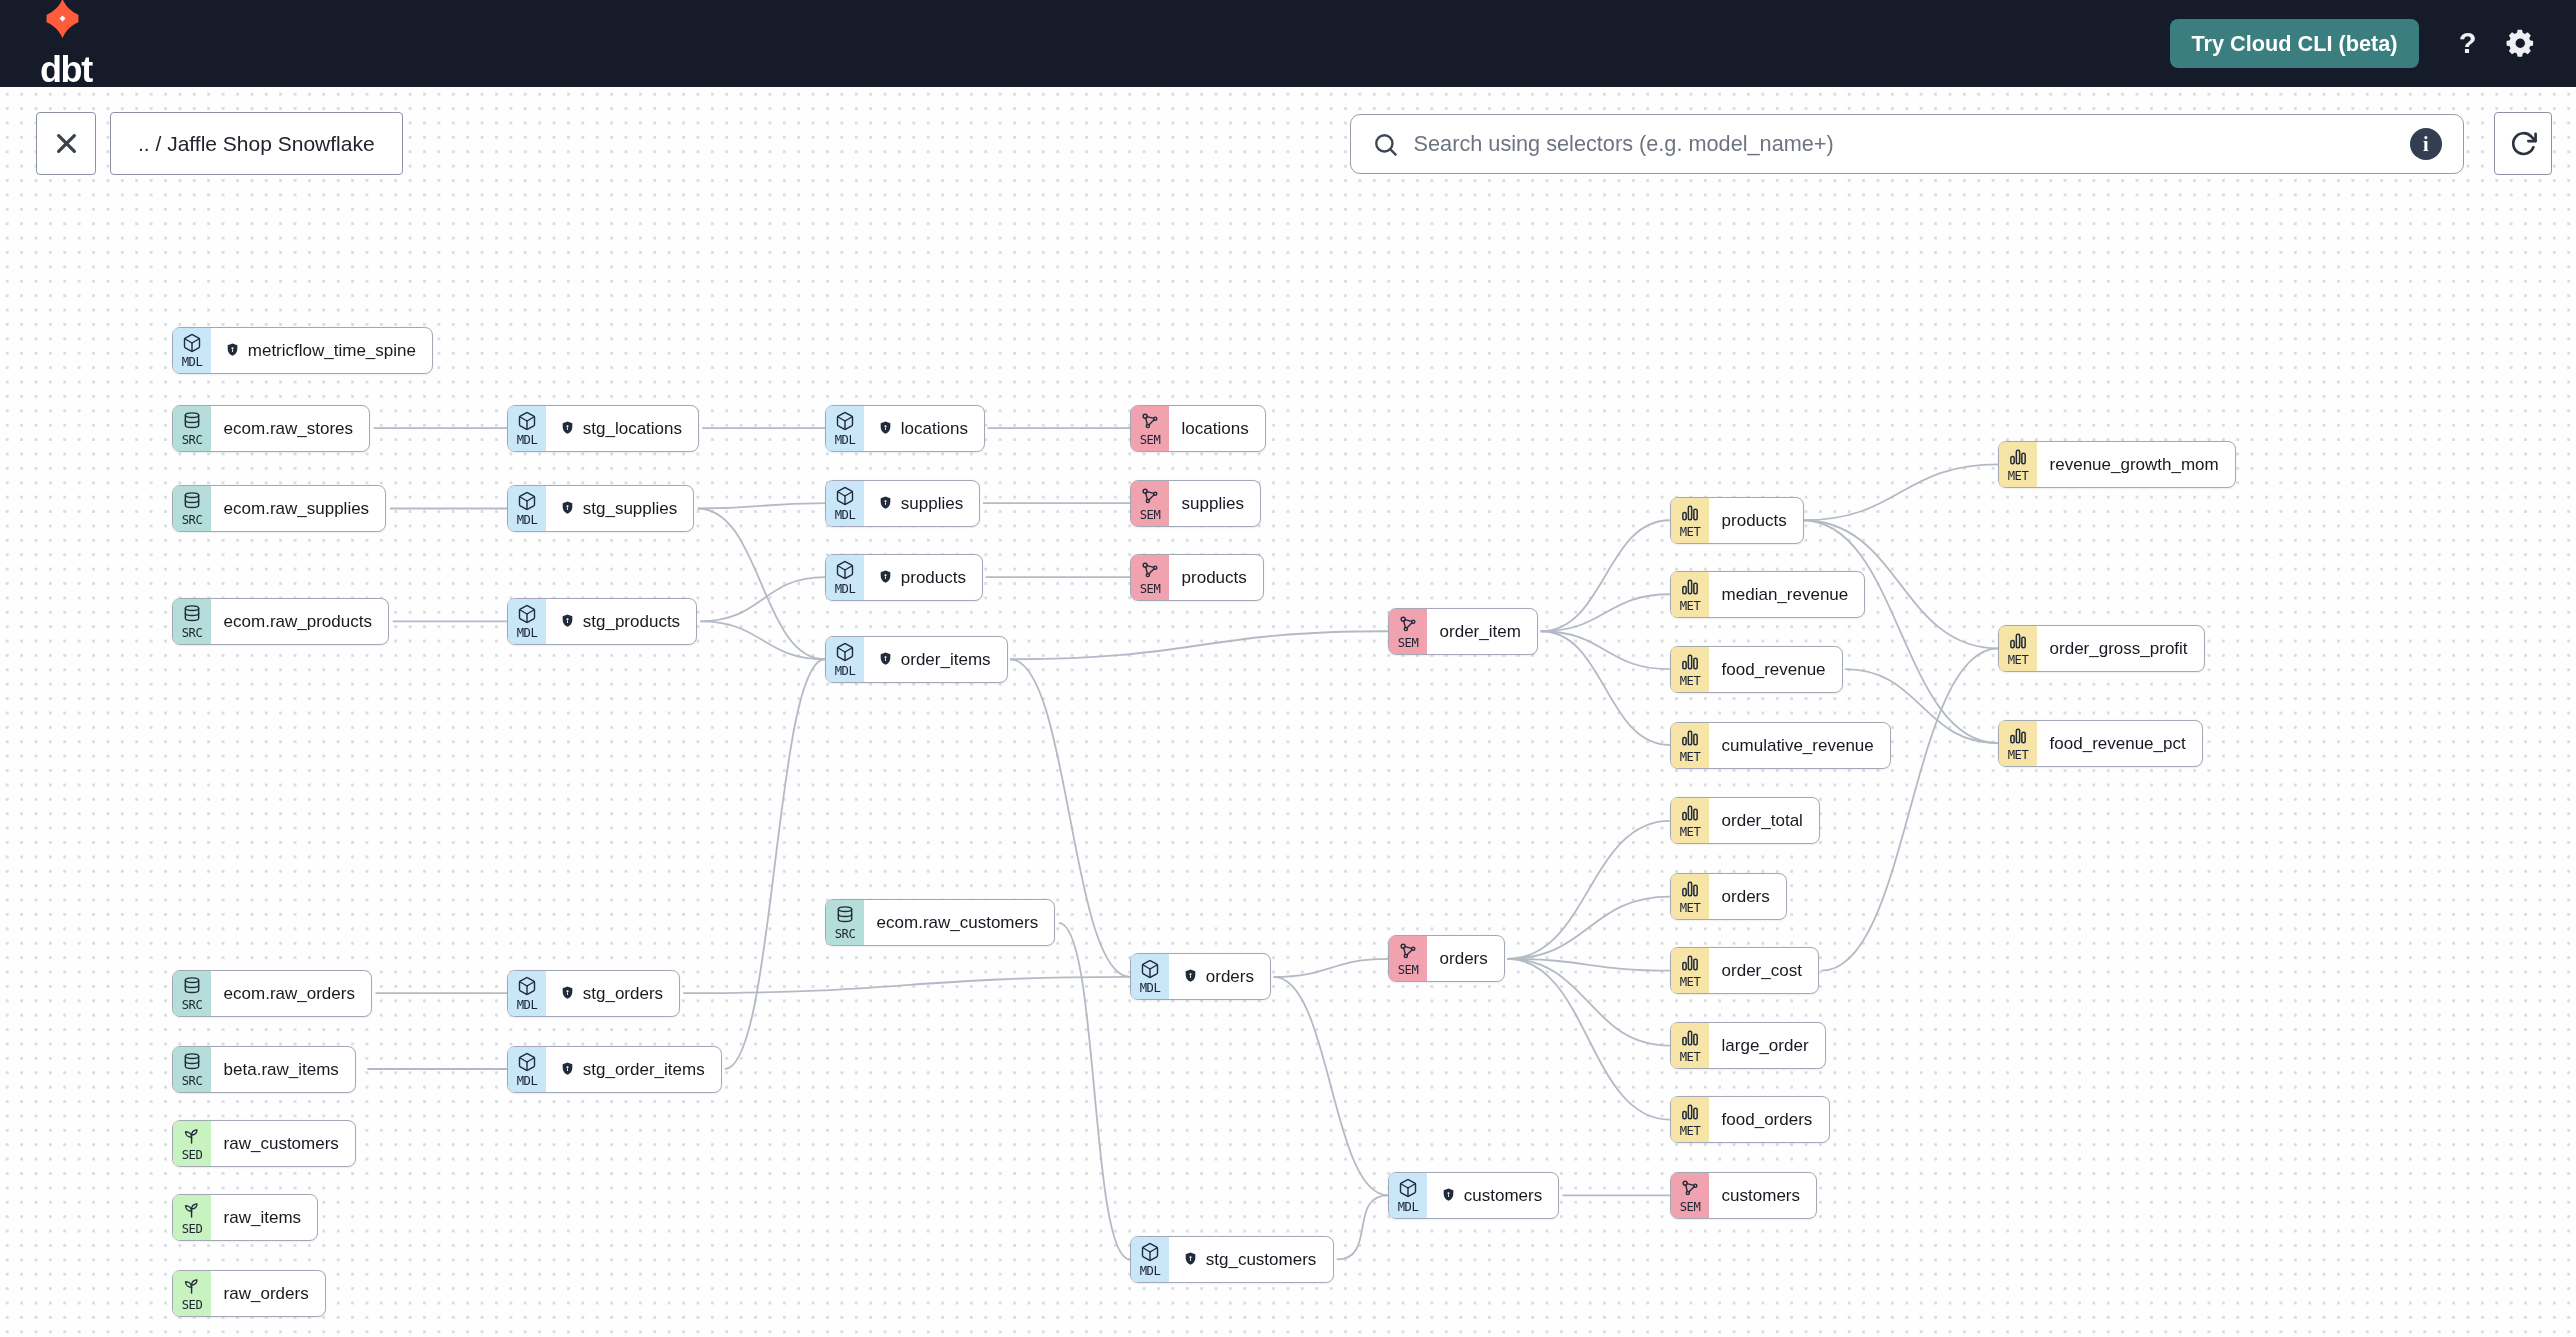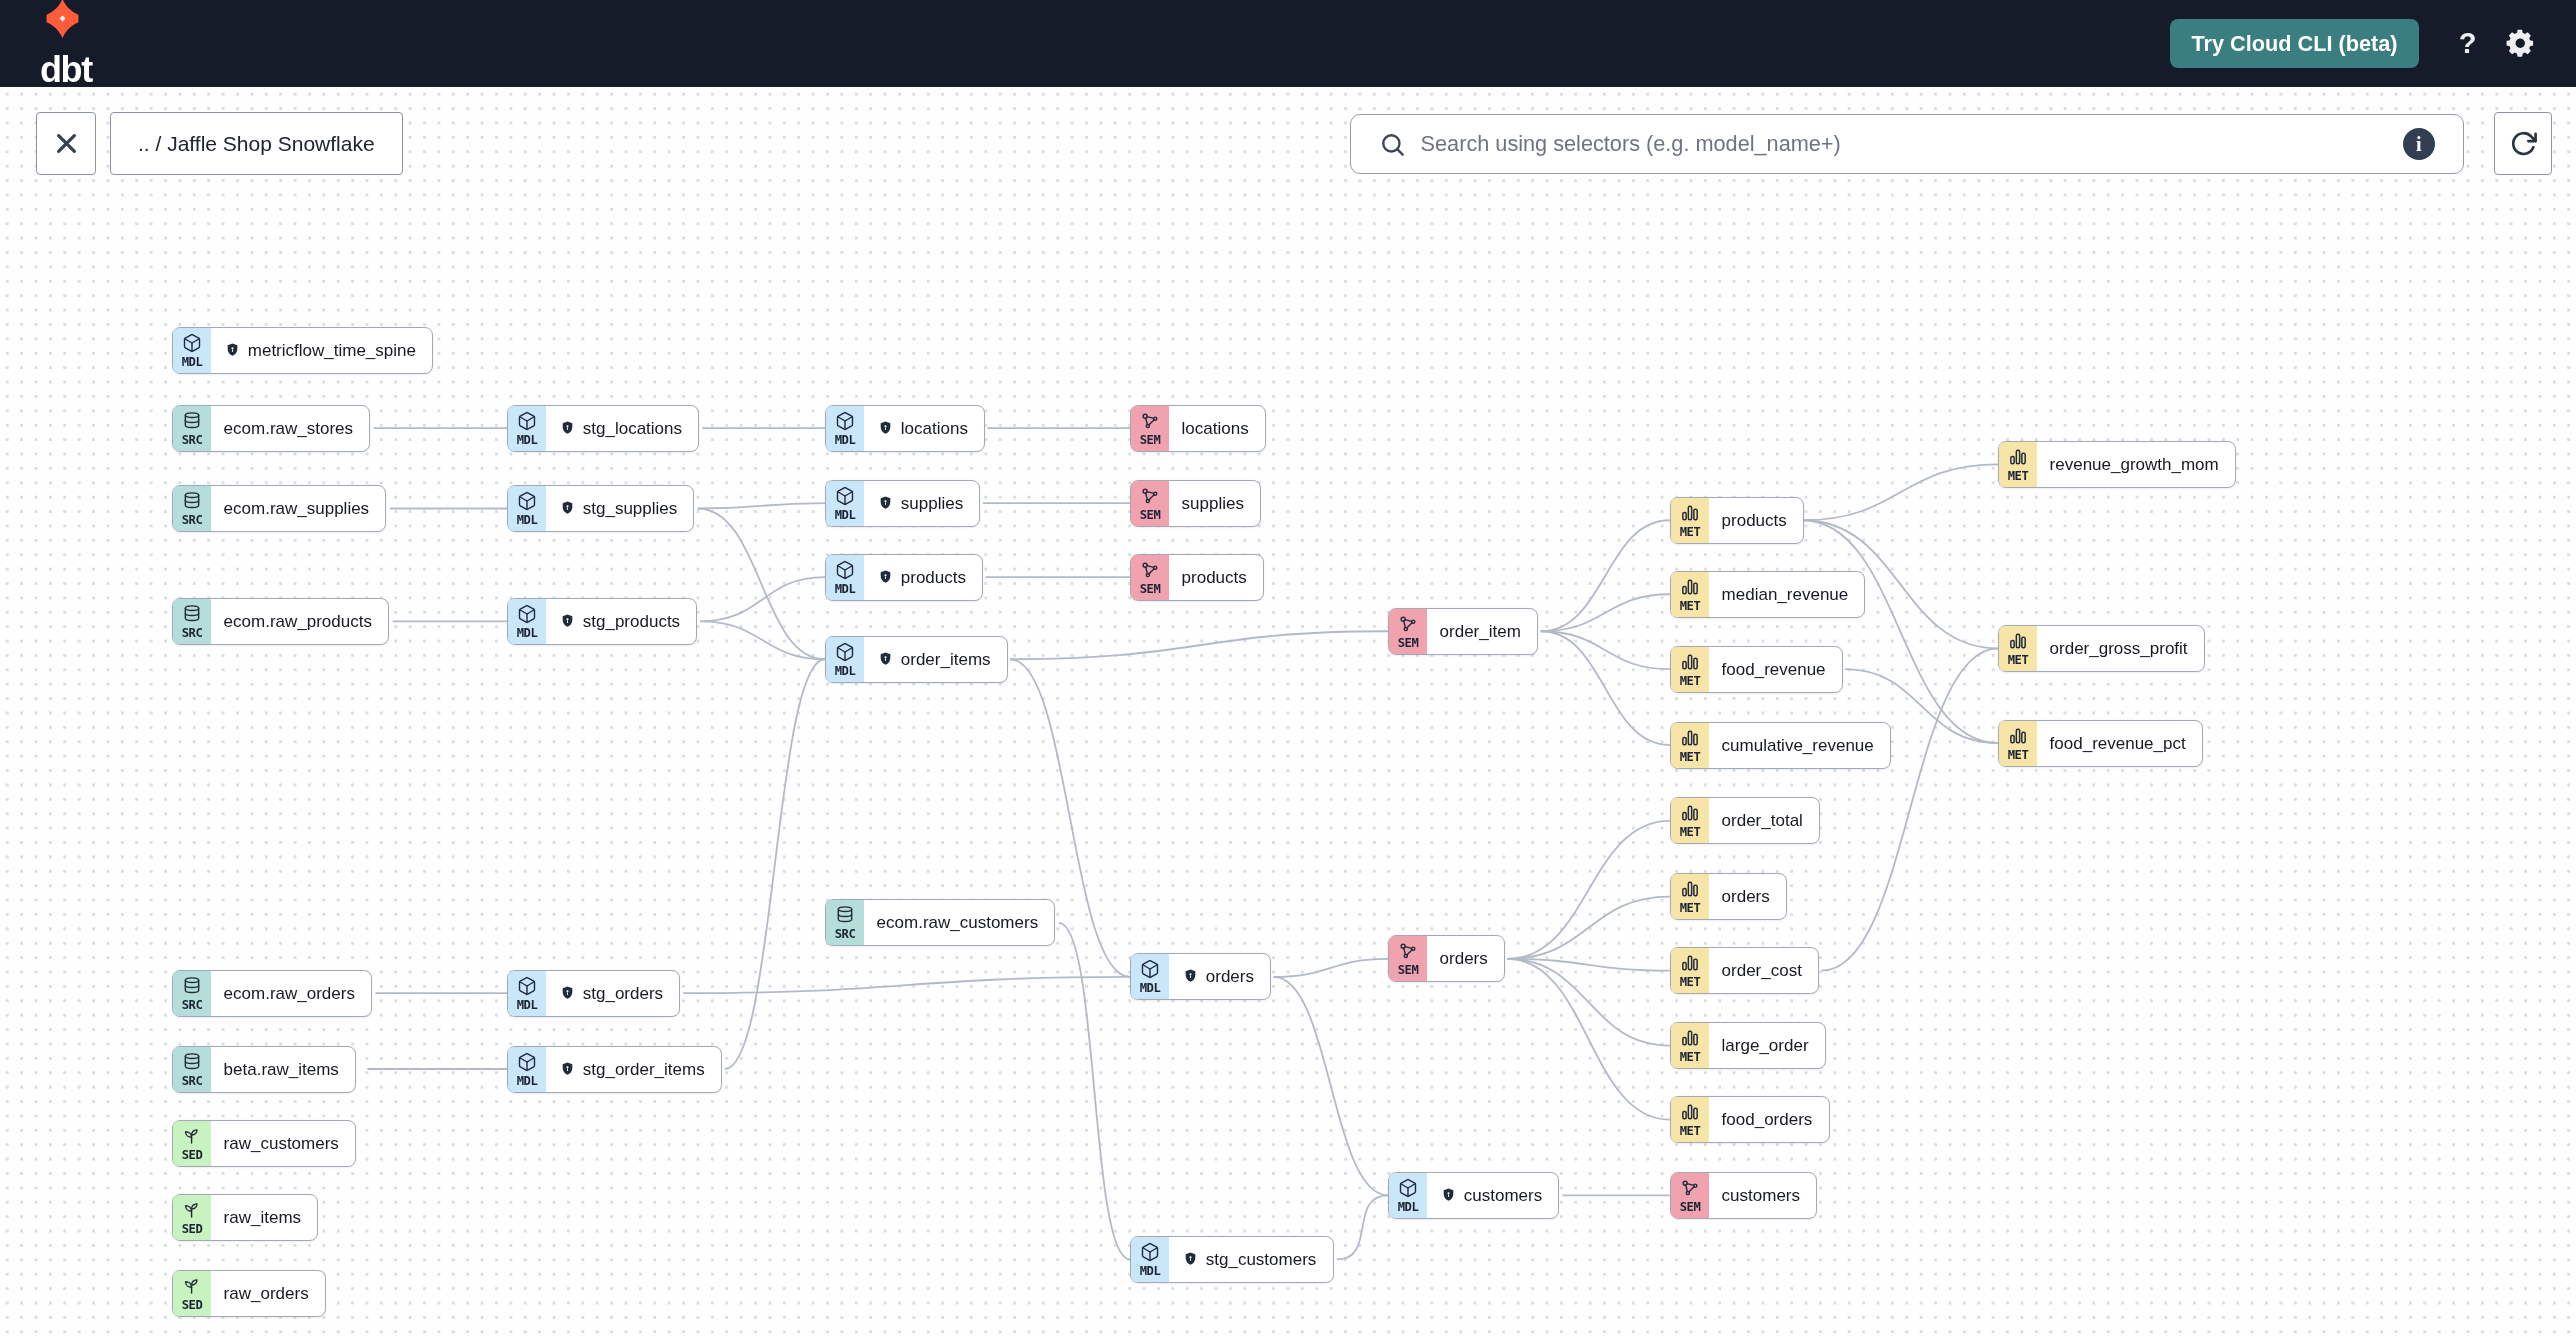--- a/index.html
+++ b/index.html
@@ -35,40 +35,40 @@
   #edges{position:absolute;left:0;top:0;width:2576px;height:1251px;z-index:0;}
   #edges path{fill:none;stroke:#b4bac5;stroke-width:2;}
 
   
   .chip{position:absolute;z-index:3;background:#fff;border:1.8px solid #8b92a0;
     border-radius:4px;display:flex;align-items:center;justify-content:center;box-sizing:border-box;}
   .close-chip{left:36px;top:25px;width:60px;height:63px;cursor:pointer;}
   .close-chip svg{width:29px;height:29px;}
   .crumb-chip{left:110px;top:25px;height:63px;padding:0 27px;font-size:21px;color:#20242d;cursor:pointer;white-space:nowrap;}
   .search-wrap{position:absolute;z-index:3;left:1350px;top:27px;width:1114px;height:60px;box-sizing:border-box;
-    background:#fff;border:1.8px solid #959ca8;border-radius:10px;display:flex;align-items:center;padding:0 28px;}
+    background:#fff;border:1.8px solid #959ca8;border-radius:10px;display:flex;align-items:center;padding:0 21px;}
   .search-wrap .mag{display:flex;flex:0 0 auto;margin-right:12.6px;}
   .search-wrap .mag svg{width:27px;height:27px;}
   .search-wrap input{flex:1;border:none;outline:none;font-size:21.7px;font-family:inherit;color:#2a2f3a;background:transparent;}
   .search-wrap input::placeholder{color:#6d7480;}
   .info-dot{flex:0 0 auto;width:32.5px;height:32.5px;border-radius:50%;background:#343e52;color:#fff;
     display:flex;align-items:center;justify-content:center;font-size:20px;font-weight:700;
     font-family:"Liberation Serif",serif;cursor:pointer;}
   .refresh-chip{left:2494px;top:25px;width:58px;height:63px;cursor:pointer;}
   .refresh-chip svg{width:29px;height:29px;}
 
   
   .node{position:absolute;z-index:2;display:inline-flex;align-items:stretch;height:47px;
     background:#fff;border:1.8px solid #a3a9b4;border-radius:8.1px;box-sizing:border-box;
     box-shadow:0 0.9px 1.8px rgba(16,24,40,.07);cursor:pointer;white-space:nowrap;}
   .node-type{flex:0 0 38px;width:38px;display:flex;flex-direction:column;align-items:center;
     justify-content:center;border-radius:5.9px 0 0 5.9px;}
   .node-icon{display:flex;}
   .node-icon svg{width:20px;height:20px;display:block;}
-  .node-code{font-family:"DejaVu Sans Mono",monospace;font-size:12.2px;font-weight:700;
+  .node-code{font-family:"DejaVu Sans Mono",monospace;font-size:12.2px;font-weight:400;
     color:#1c2433;letter-spacing:-0.5px;line-height:1;margin-top:3px;}
   .node-body{display:flex;align-items:center;gap:7.2px;padding:0 16.2px 0 12.6px;}
   .node-label{font-size:17px;color:#171a21;}
   .shield{display:flex;}
   .shield svg{width:17px;height:17px;display:block;}
 </style>
 </head>
 <body>
 
 <div class="app">

